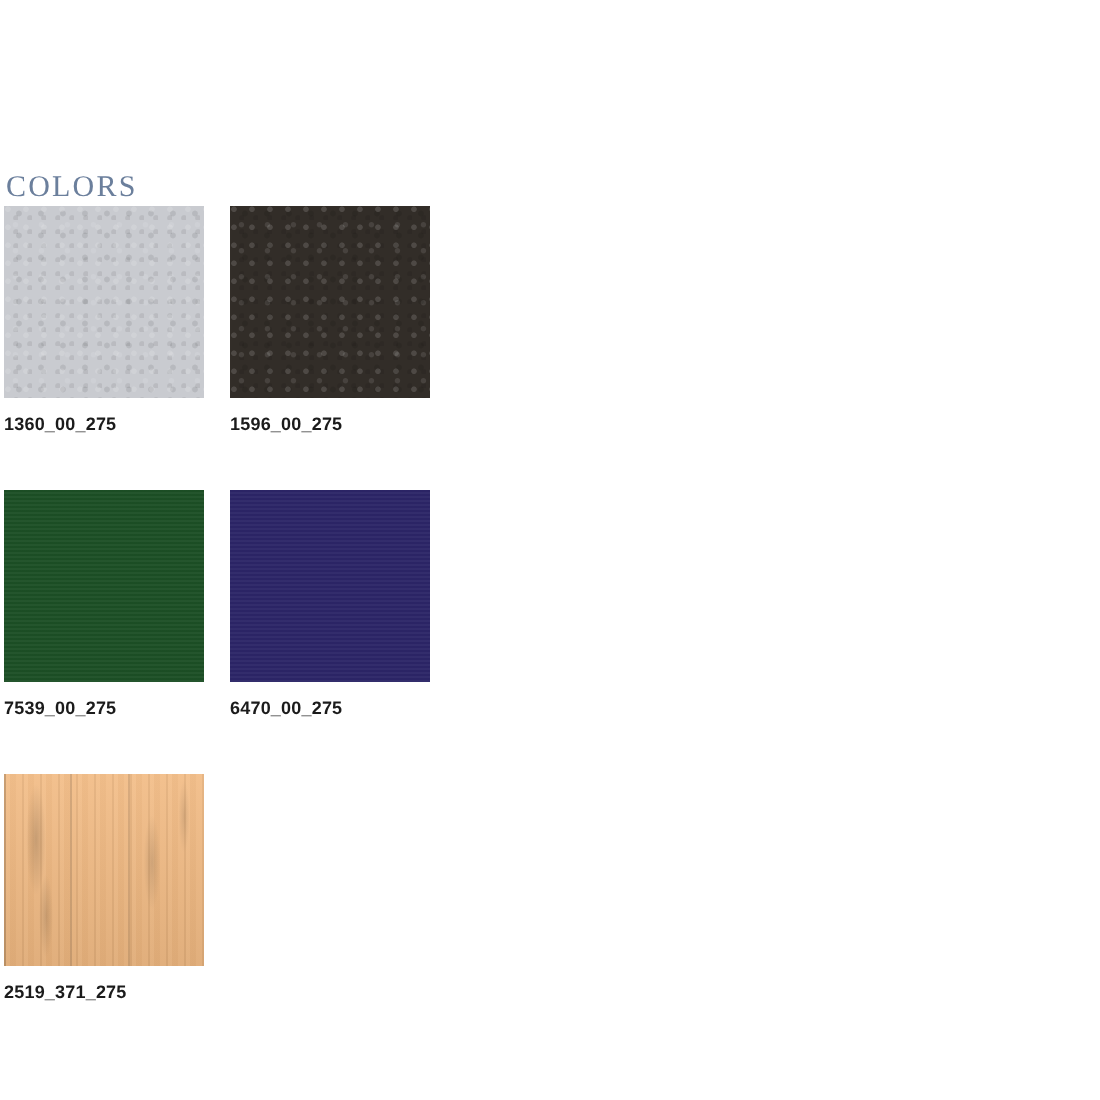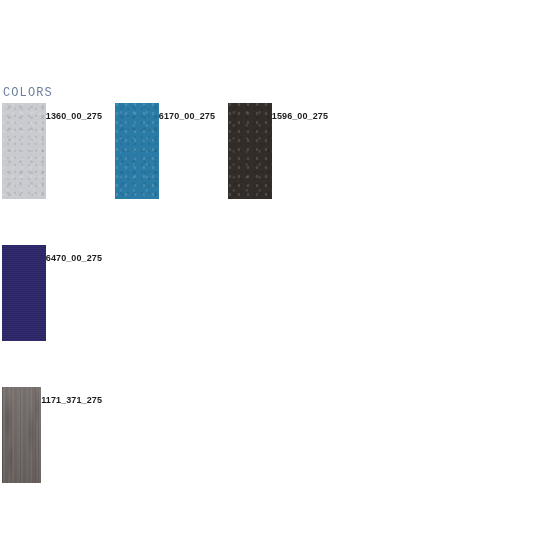--- a/index.html
+++ b/index.html
@@ -20,22 +20,22 @@
     width: 550px;
     height: 550px;
     background: #ffffff;
   }
 
   
   .section-title {
     position: absolute;
     left: 3px;
     top: 86px;
-    font-family: Liberation Mono, monospace;
-    font-size: 12px;
+    font-family: Liberation Serif, serif;
+    font-size: 15px;
     letter-spacing: 1.1px;
     color: #6b7f9c;
     font-weight: 400;
     white-space: nowrap;
   }
 
   
   .swatch-grid {
     position: absolute;
     left: 2px;
@@ -45,21 +45,21 @@
   .swatch-row {
     display: flex;
     flex-direction: row;
     margin-bottom: 24px;
     height: 118px;
   }
   .swatch-cell {
     width: 100px;
     margin-right: 13px;
     display: flex;
-    flex-direction: row;
+    flex-direction: column;
   }
   .swatch-chip {
     width: 100px;
     height: 96px;
     position: relative;
     overflow: hidden;
     background-color: #cccccc;
   }
   
   .tex-leather::after {
@@ -130,35 +130,35 @@
 
   <div class="section-title">COLORS</div>
 
   <div class="swatch-grid">
       <div class="swatch-row">
         <div class="swatch-cell">
           <div class="swatch-chip tex-leather" style="background-color: rgb(201, 203, 208);"></div>
           <div class="swatch-label">1360_00_275</div>
         </div>
         <div class="swatch-cell">
-          <div class="swatch-chip tex-leather" style="background-color: rgb(42, 123, 166);"></div>
-          <div class="swatch-label">6170_00_275</div>
-        </div>
-        <div class="swatch-cell">
           <div class="swatch-chip tex-leather" style="background-color: rgb(50, 45, 40);"></div>
           <div class="swatch-label">1596_00_275</div>
         </div>
       </div>
       <div class="swatch-row">
+        <div class="swatch-cell">
+          <div class="swatch-chip tex-flat" style="background-color: rgb(28, 79, 37);"></div>
+          <div class="swatch-label">7539_00_275</div>
+        </div>
         <div class="swatch-cell">
           <div class="swatch-chip tex-flat" style="background-color: rgb(44, 37, 103);"></div>
           <div class="swatch-label">6470_00_275</div>
         </div>
       </div>
       <div class="swatch-row">
         <div class="swatch-cell">
-          <div class="swatch-chip tex-wood" style="background-color: rgb(110, 102, 99);"></div>
-          <div class="swatch-label">1171_371_275</div>
+          <div class="swatch-chip tex-wood" style="background-color: rgb(242, 186, 130);"></div>
+          <div class="swatch-label">2519_371_275</div>
         </div>
       </div>
     </div>
 
 </div>
 
 </body></html>

